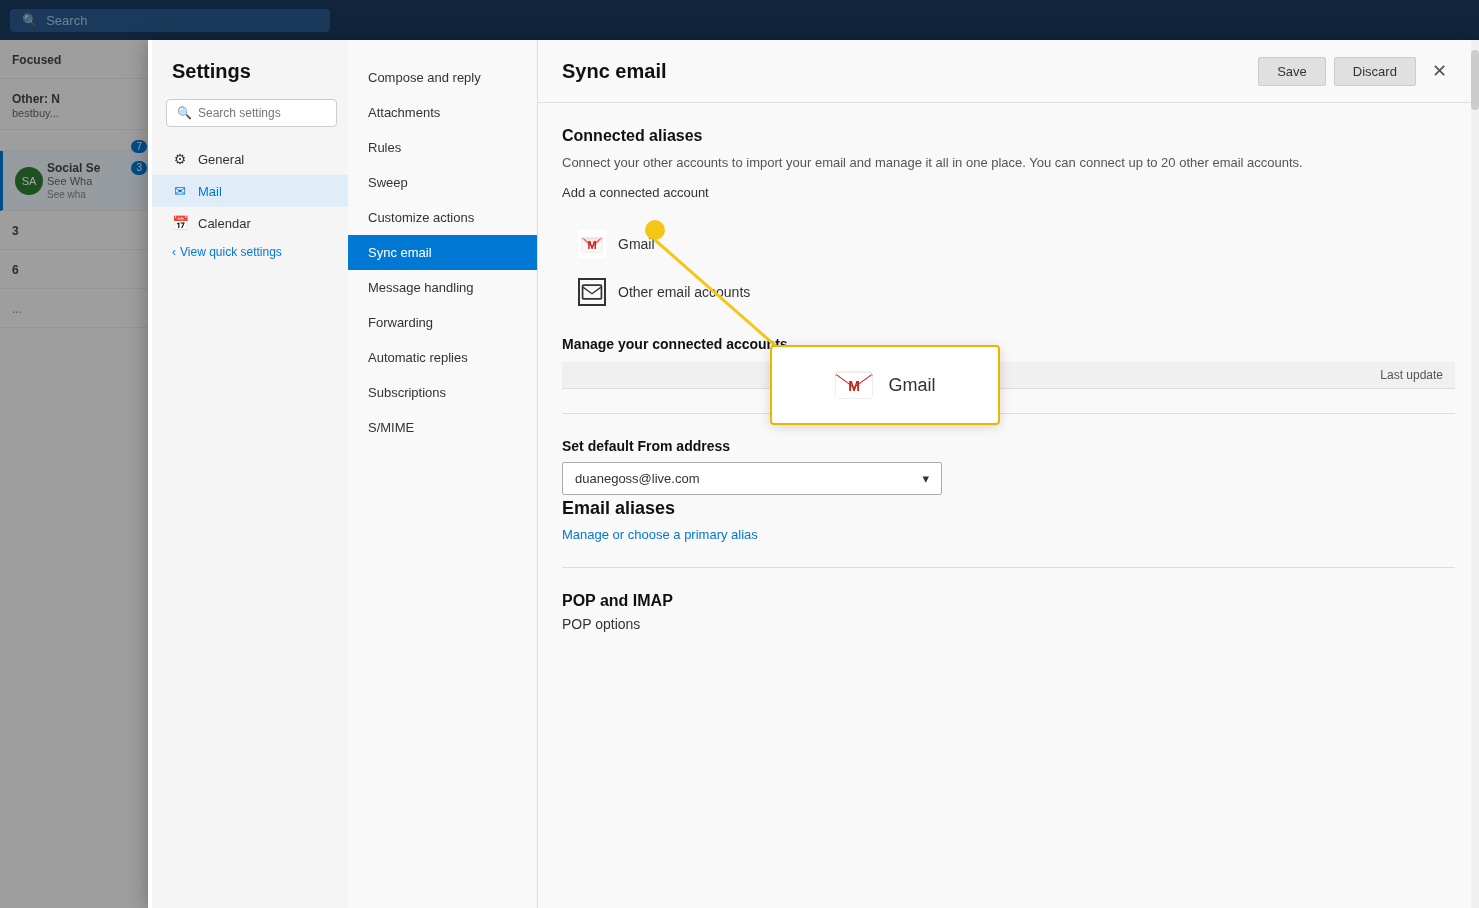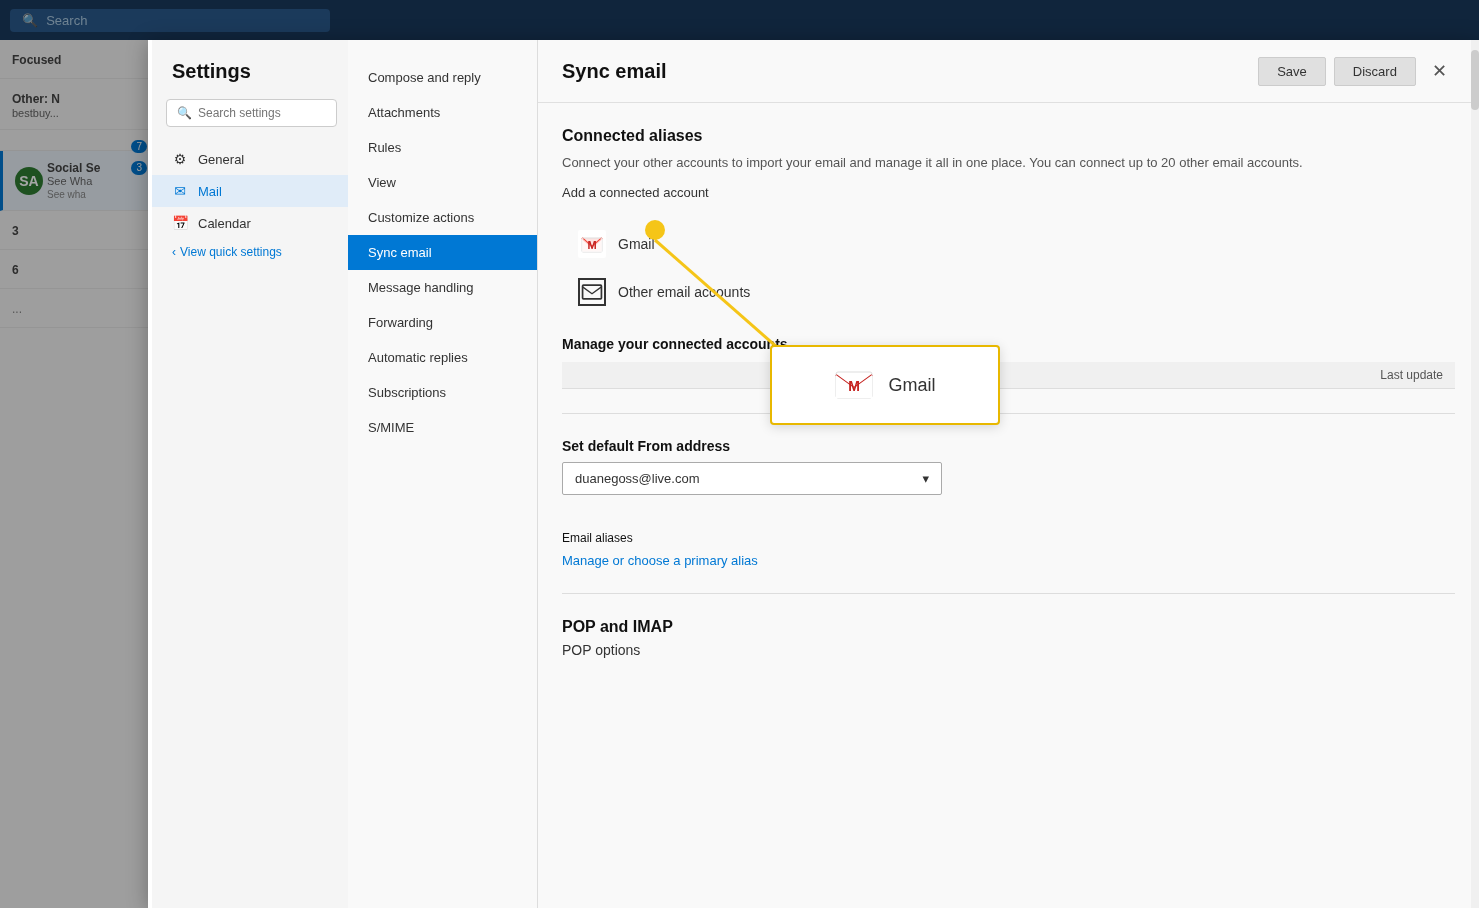--- a/index.html
+++ b/index.html
@@ -139,21 +139,21 @@
 
     .divider { border: none; border-top: 1px solid #ddd; margin: 24px 0; }
 
     .from-address-title { font-size: 14px; font-weight: 600; color: #111; margin-bottom: 8px; }
     .from-dropdown {
       border: 1px solid #aaa; border-radius: 2px; padding: 8px 12px;
       background: #fff; width: 380px; display: flex; justify-content: space-between; align-items: center;
       cursor: pointer; font-size: 13px; color: #333;
     }
 
-    .email-aliases-title { font-size: 12px; font-weight: 400; color: #111; margin: 36px 0 6px 0; }
+    .email-aliases-title { font-size: 18px; font-weight: 700; color: #111; margin: 3px 0 6px 0; }
     .manage-alias-link { color: #0078d4; font-size: 13px; cursor: pointer; text-decoration: none; }
 
     .pop-imap-title { font-size: 16px; font-weight: 600; color: #111; margin-bottom: 6px; }
     .pop-options-label { font-size: 14px; font-weight: 400; color: #333; }
 
     
     .gmail-popup {
       position: absolute;
       left: 770px; top: 345px;
       width: 230px; height: 80px;
@@ -194,21 +194,21 @@
     </div>
     <div class="email-list-item">
       <span class="email-item-label">Other: N</span>
       <div class="email-item-sub">bestbuy...</div>
     </div>
     <div class="email-list-item">
       <span class="badge">7</span>
     </div>
     <div class="email-list-item active">
       <div style="display:flex;align-items:center;gap:4px;">
-        <div style="width:28px;height:28px;background:#2e7d32;border-radius:50%;display:flex;align-items:center;justify-content:center;color:#fff;font-size:14px;font-weight:700;">SA</div>
+        <div style="width:28px;height:28px;background:#2e7d32;border-radius:50%;display:flex;align-items:center;justify-content:center;color:#fff;font-size:11px;font-weight:400;">SA</div>
         <div style="flex:1;">
           <div style="display:flex;justify-content:space-between;">
             <span class="email-item-label">Social Se</span>
             <span class="badge">3</span>
           </div>
           <div class="email-item-sub">See Wha</div>
           <div class="email-item-preview">See wha</div>
         </div>
       </div>
     </div>
@@ -259,21 +259,21 @@
     <div class="settings-menu-item">
       <span>Compose and reply</span>
     </div>
     <div class="settings-menu-item">
       <span>Attachments</span>
     </div>
     <div class="settings-menu-item">
       <span>Rules</span>
     </div>
     <div class="settings-menu-item">
-      <span>View</span>
+      <span>Sweep</span>
     </div>
     <div class="settings-menu-item">
       <span>Customize actions</span>
     </div>
     <div class="settings-menu-item active">
       <span>Sync email</span>
     </div>
     <div class="settings-menu-item">
       <span>Message handling</span>
     </div>

